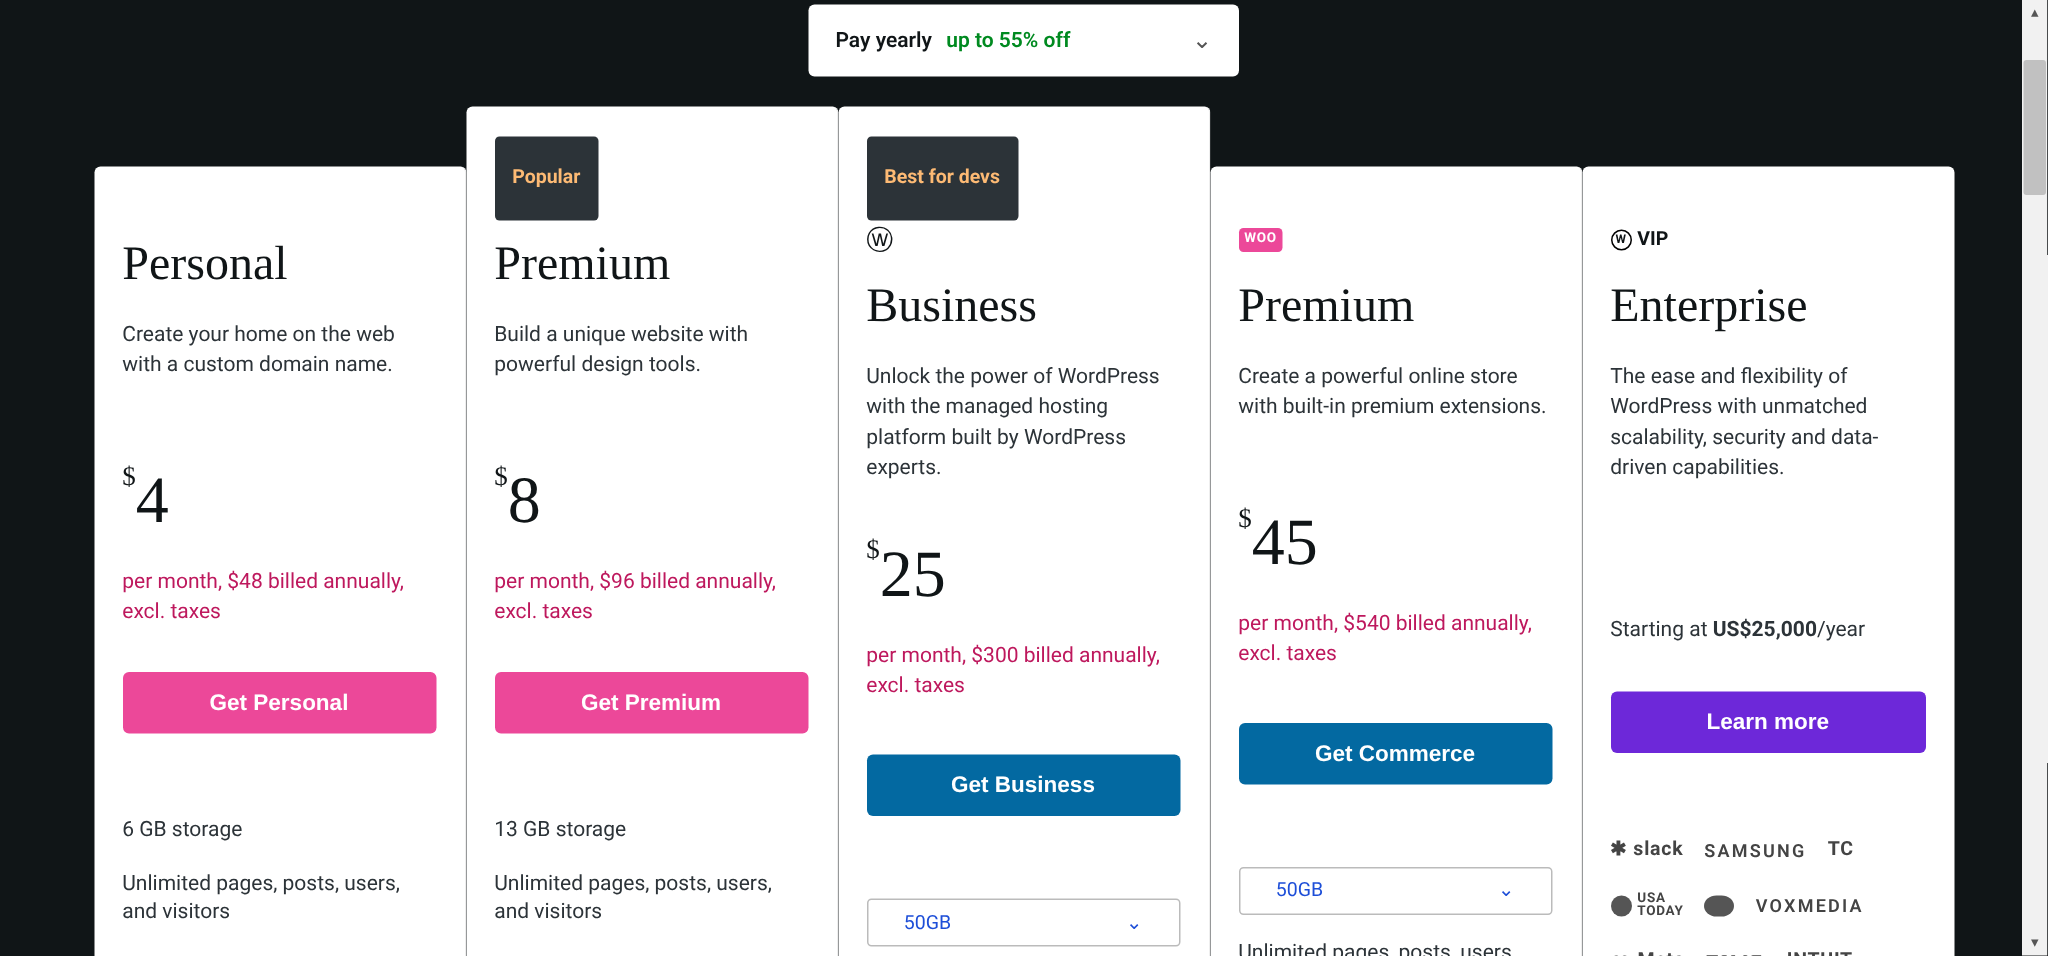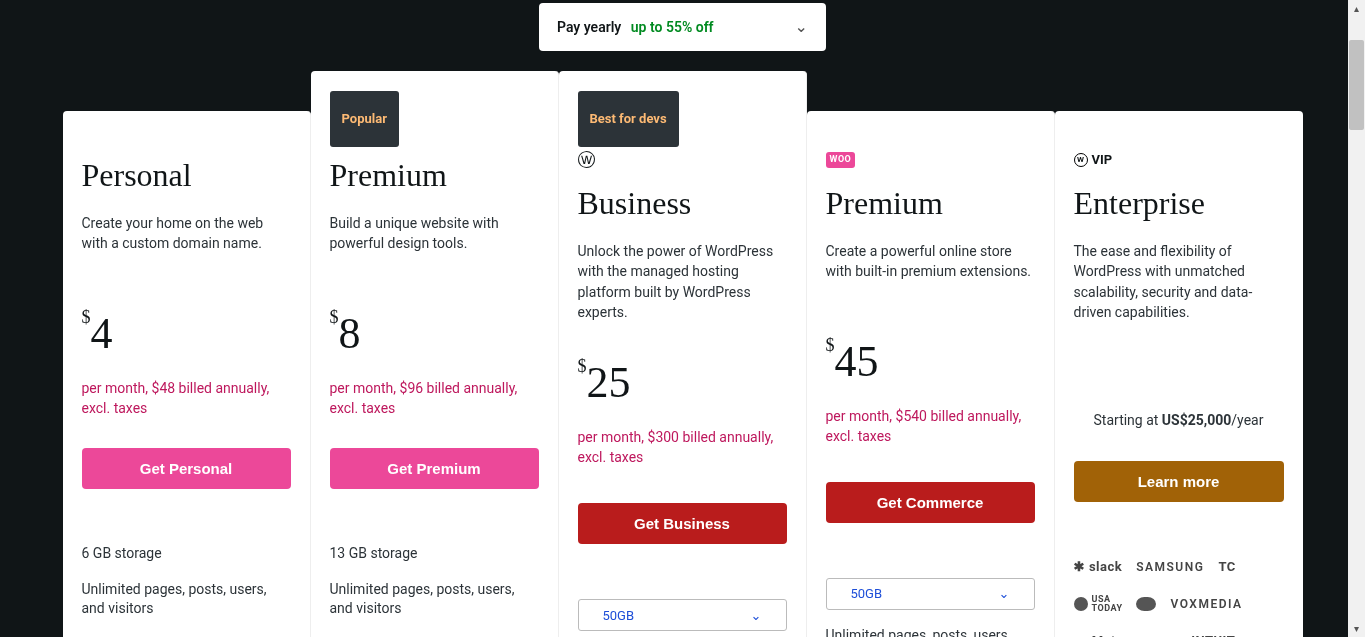--- a/index.html
+++ b/index.html
@@ -101,39 +101,38 @@
   .billing-note {
     font-size: 14px;
     color: #be185d;
     margin-top: 12px;
     line-height: 1.4;
   }
   .enterprise-start {
     font-size: 14px;
     color: #2c3338;
     margin-top: 88px;
-    text-align: center;
   }
   .enterprise-start b { font-weight: 700; }
   .btn {
     display: block;
     width: 100%;
     border: none;
     border-radius: 4px;
     color: #fff;
     font-weight: 600;
     font-size: 15px;
     padding: 12px 0;
     margin-top: 30px;
     cursor: pointer;
     text-align: center;
   }
   .btn-blue   { background: #ec4899; }
-  .btn-purple { background: #b91c1c; margin-top: 36px; }
-  .btn-dark   { background: #a16207; }
+  .btn-purple { background: #0369a1; margin-top: 36px; }
+  .btn-dark   { background: #6d28d9; }
   .features { margin-top: 55px; }
   .feature {
     font-size: 14px;
     color: #2c3338;
     margin-bottom: 16px;
     line-height: 1.4;
   }
   .storage-select {
     width: 100%;
     height: 32px;

